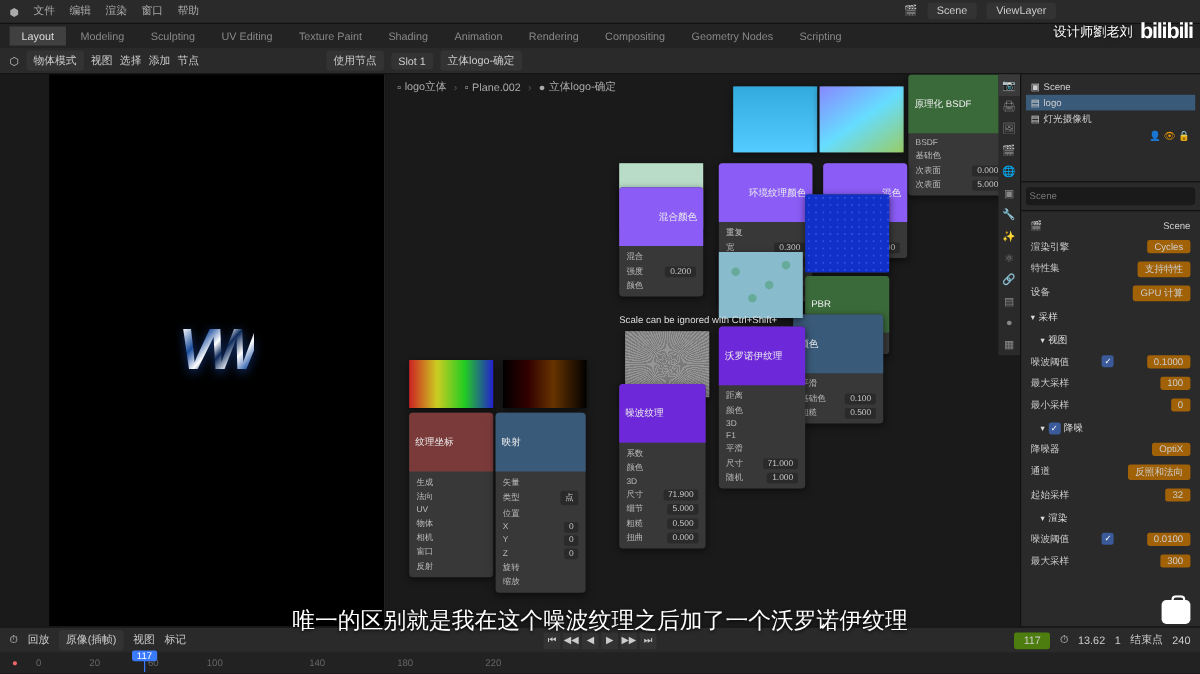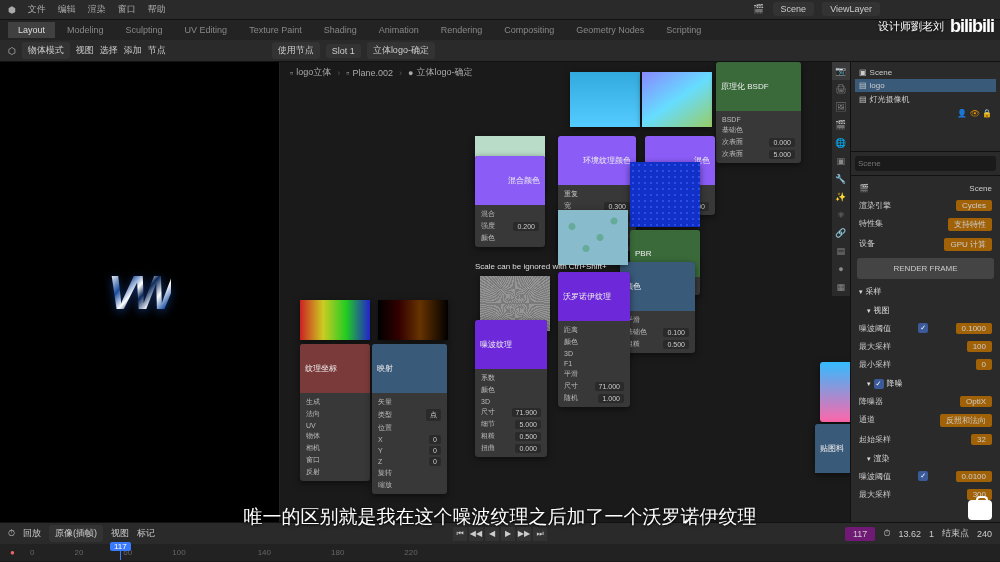--- a/index.html
+++ b/index.html
@@ -10,21 +10,21 @@
 .ws-tab { padding: 3px 10px; color: #888; cursor: pointer; font-size: 9px; }
 .ws-tab.active { background: #404040; color: #ddd; }
 .scene-bar { position: absolute; top: 2px; right: 120px; display: flex; gap: 8px; align-items: center; font-size: 9px; }
 .scene-bar .pill { background: #333; padding: 2px 8px; border-radius: 3px; }
 .watermark { position: absolute; top: 16px; right: 6px; display: flex; align-items: center; gap: 6px; z-index: 100; }
 .watermark .cn { color: #fff; font-size: 11px; text-shadow: 0 0 3px #000; }
 .watermark .bili { color: #fff; font-weight: bold; font-size: 18px; letter-spacing: -1px; }
 .toolbar2 { height: 22px; background: #2a2a2a; display: flex; align-items: center; padding: 0 8px; gap: 6px; border-bottom: 1px solid #111; font-size: 9px; }
 .toolbar2 .sel { background: #333; padding: 2px 6px; border-radius: 3px; }
 .main { display: flex; height: 460px; }
-.viewport { width: 280px; background: #000; position: relative; display: flex; align-items: center; justify-content: center; border-right: 1px solid #222; }
+.viewport { width: 280px; background: #000; position: relative; display: flex; align-items: center; justify-content: center; border-right: 1px solid #222; margin-left: 41px; }
 .logo3d { font-size: 44px; font-weight: 900; font-style: italic; letter-spacing: -4px; transform: scaleY(1.1); background: linear-gradient(135deg, #fff 10%, #1a4d9e 30%, #fff 45%, #0d2a5c 55%, #fff 70%, #2458a8 85%); -webkit-background-clip: text; background-clip: text; color: transparent; filter: drop-shadow(0 2px 4px rgba(30,80,180,0.6)); }
 .node-editor { flex: 1; background: #1a1a1a; position: relative; overflow: hidden; }
 .breadcrumb { position: absolute; top: 4px; left: 10px; font-size: 9px; color: #aaa; display: flex; gap: 6px; align-items: center; z-index: 10; }
 .bc-item { display: flex; gap: 3px; align-items: center; }
 .bc-sep { color: #555; }
 .node { position: absolute; background: #383838; border-radius: 3px; font-size: 8px; min-width: 70px; box-shadow: 0 2px 6px rgba(0,0,0,0.5); }
 .node-header { padding: 19px 5px; border-radius: 3px 3px 0 0; font-size: 8px; color: #eee; }
 .nh-tex { background: #6d28d9; }
 .nh-shader { background: #3a6a3a; }
 .nh-conv { background: #3a5a7a; }
@@ -56,21 +56,21 @@
 .prop-row { display: flex; justify-content: space-between; padding: 3px 4px; margin: 1px 0; }
 .prop-row .pv { background: #a16207; padding: 1px 6px; border-radius: 2px; }
 .render-btn { background: #444; padding: 6px; text-align: center; margin: 4px 2px; border-radius: 3px; cursor: pointer; font-size: 8px; }
 .panel-header { padding: 3px 4px; margin-top: 2px; color: #ddd; display: flex; align-items: center; gap: 3px; }
 .panel-header::before { content: '▾'; font-size: 7px; }
 .checkbox { width: 10px; height: 10px; background: #3a5a9a; display: inline-flex; align-items: center; justify-content: center; color: #fff; font-size: 7px; border-radius: 2px; }
 .timeline { height: 22px; background: #2a2a2a; border-top: 1px solid #111; display: flex; align-items: center; padding: 0 8px; gap: 8px; font-size: 9px; position: relative; }
 .tl-controls { display: flex; gap: 2px; position: absolute; left: 50%; transform: translateX(-50%); }
 .tl-btn { width: 14px; height: 14px; background: #333; display: flex; align-items: center; justify-content: center; cursor: pointer; font-size: 8px; }
 .tl-right { margin-left: auto; display: flex; gap: 8px; align-items: center; }
-.tl-frame { background: #701a75; padding: 2px 8px; border-radius: 2px; }
+.tl-frame { background: #4d7c0f; padding: 2px 8px; border-radius: 2px; }
 .tl-track { height: 16px; background: #222; position: relative; display: flex; align-items: center; font-size: 8px; color: #666; padding: 0 30px; }
 .tl-track .playhead { position: absolute; left: 120px; width: 1px; height: 100%; background: #3a7aff; }
 .tl-track .playhead::before { content: attr(data-frame); position: absolute; top: -2px; left: -10px; background: #3a7aff; color: #fff; padding: 0 4px; font-size: 8px; border-radius: 2px; }
 .subtitle { position: absolute; bottom: 32px; left: 50%; transform: translateX(-50%); color: #fff; font-size: 19px; text-shadow: 0 1px 3px #000; z-index: 200; white-space: nowrap; }
 .hint-text { position: absolute; color: #ddd; font-size: 8px; z-index: 5; }
 .tv-icon { position: absolute; right: 8px; bottom: 42px; width: 24px; height: 20px; background: #fff; border-radius: 4px; z-index: 200; }
 .tv-icon::after { content: ''; position: absolute; top: -4px; left: 8px; width: 8px; height: 4px; border: 2px solid #fff; border-bottom: none; border-radius: 4px 4px 0 0; }
 .tab-col { position: absolute; right: 150px; top: 62px; width: 18px; background: #2a2a2a; display: flex; flex-direction: column; }
 .tab-col div { height: 18px; display: flex; align-items: center; justify-content: center; color: #888; cursor: pointer; font-size: 9px; }
 .tab-col div.active { background: #3a3a3a; color: #ddd; }
@@ -426,21 +426,20 @@
           <span class="pv">Cycles</span>
         </div>
       <div class="prop-row">
           <span>特性集</span>
           <span class="pv">支持特性</span>
         </div>
       <div class="prop-row">
           <span>设备</span>
           <span class="pv">GPU 计算</span>
         </div>
-      <div class="render-btn">RENDER FRAME</div>
       <div class="panel-header">采样</div>
       <div class="panel-header" style="margin-left:8px">视图</div>
       <div class="prop-row">
           <span>噪波阈值</span>
           <span class="checkbox">✓</span>
           <span class="pv">0.1000</span>
         </div>
       <div class="prop-row">
           <span>最大采样</span>
           <span class="pv">100</span>

